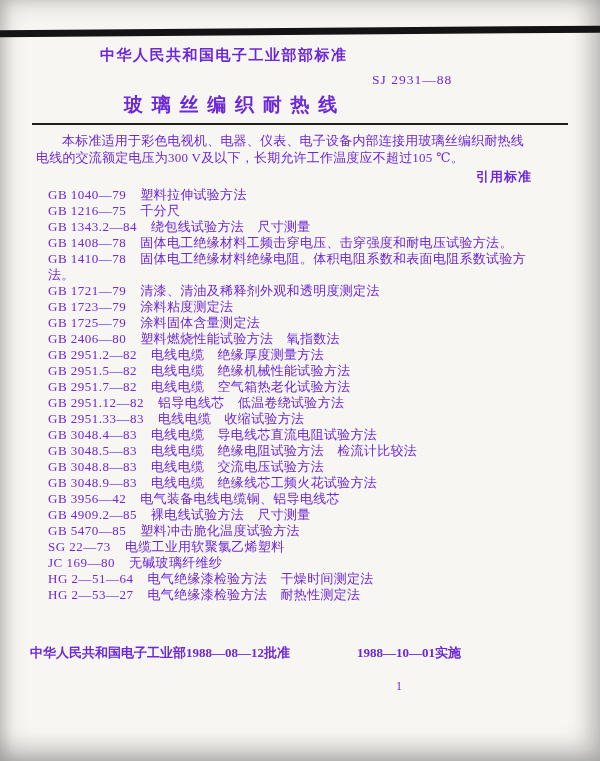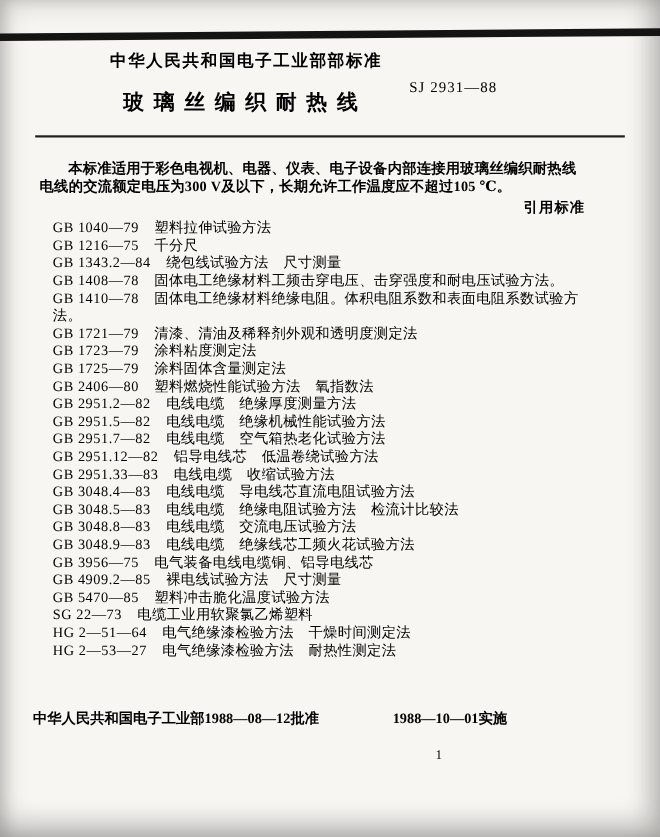--- a/index.html
+++ b/index.html
@@ -3,21 +3,21 @@
 <meta charset="utf-8">
 <style>
   html, body { margin: 0; padding: 0; background: #8f8f8f; }
   .page {
     position: relative;
     width: 600px;
     height: 761px;
     margin: 0 auto;
     background: #f7f6f3;
     overflow: hidden;
-    color: #000000;
+    color: #6d28d9;
     font-family: "Liberation Serif", "DejaVu Serif", serif;
     box-shadow: inset 0 0 28px rgba(0,0,0,0.20), inset -10px -14px 22px rgba(0,0,0,0.16), inset 6px 0 12px rgba(0,0,0,0.10);
   }
   .top-bar {
     position: absolute;
     top: 28px; left: -5px;
     width: 612px; height: 7px;
     background: #141414;
     transform: rotate(-0.45deg);
   }
@@ -31,43 +31,42 @@
   .std-no {
     position: absolute;
     top: 72px; left: 372px;
     font-size: 13.5px;
     letter-spacing: 1px;
     white-space: nowrap;
   }
   .doc-title {
     position: absolute;
     top: 80px; left: 112px;
-    margin: 0;
+    margin: 12px;
     font-size: 19px; font-weight: bold;
     letter-spacing: 2px;
     white-space: nowrap;
   }
   .rule {
     position: absolute;
     top: 123px; left: 32px;
     width: 536px; height: 2px;
     background: #1f1f1f;
   }
   .content {
     position: absolute;
     top: 132px; left: 36px;
     width: 496px;
     font-size: 13px;
     line-height: 17px;
   }
   .intro {
-    margin: 12px 0 2px 0;
+    margin: 0 0 2px 0;
     text-indent: 2em;
     letter-spacing: 0.2px;
-    font-weight: bold;
   }
   .section-heading {
     font-weight: bold;
     margin: 1px 0 2px 0;
     letter-spacing: 1px;
     text-align: right;
   }
   .refs { line-height: 16px; margin-left: 12px; }
   .ref-row { margin: 0; }
   .ref-code { white-space: nowrap; letter-spacing: 0.5px; }
@@ -122,24 +121,25 @@
         <div class="ref-row"><span class="ref-code">GB 2406—80</span><span class="ref-desc">塑料燃烧性能试验方法　氧指数法</span></div>
         <div class="ref-row"><span class="ref-code">GB 2951.2—82</span><span class="ref-desc">电线电缆　绝缘厚度测量方法</span></div>
         <div class="ref-row"><span class="ref-code">GB 2951.5—82</span><span class="ref-desc">电线电缆　绝缘机械性能试验方法</span></div>
         <div class="ref-row"><span class="ref-code">GB 2951.7—82</span><span class="ref-desc">电线电缆　空气箱热老化试验方法</span></div>
         <div class="ref-row"><span class="ref-code">GB 2951.12—82</span><span class="ref-desc">铝导电线芯　低温卷绕试验方法</span></div>
         <div class="ref-row"><span class="ref-code">GB 2951.33—83</span><span class="ref-desc">电线电缆　收缩试验方法</span></div>
         <div class="ref-row"><span class="ref-code">GB 3048.4—83</span><span class="ref-desc">电线电缆　导电线芯直流电阻试验方法</span></div>
         <div class="ref-row"><span class="ref-code">GB 3048.5—83</span><span class="ref-desc">电线电缆　绝缘电阻试验方法　检流计比较法</span></div>
         <div class="ref-row"><span class="ref-code">GB 3048.8—83</span><span class="ref-desc">电线电缆　交流电压试验方法</span></div>
         <div class="ref-row"><span class="ref-code">GB 3048.9—83</span><span class="ref-desc">电线电缆　绝缘线芯工频火花试验方法</span></div>
-        <div class="ref-row"><span class="ref-code">GB 3956—75</span><span class="ref-desc">电气装备电线电缆铜、铝导电线芯</span></div>
+        <div class="ref-row"><span class="ref-code">GB 3956—42</span><span class="ref-desc">电气装备电线电缆铜、铝导电线芯</span></div>
         <div class="ref-row"><span class="ref-code">GB 4909.2—85</span><span class="ref-desc">裸电线试验方法　尺寸测量</span></div>
         <div class="ref-row"><span class="ref-code">GB 5470—85</span><span class="ref-desc">塑料冲击脆化温度试验方法</span></div>
         <div class="ref-row"><span class="ref-code">SG 22—73</span><span class="ref-desc">电缆工业用软聚氯乙烯塑料</span></div>
+        <div class="ref-row"><span class="ref-code">JC 169—80</span><span class="ref-desc">无碱玻璃纤维纱</span></div>
         <div class="ref-row"><span class="ref-code">HG 2—51—64</span><span class="ref-desc">电气绝缘漆检验方法　干燥时间测定法</span></div>
         <div class="ref-row"><span class="ref-code">HG 2—53—27</span><span class="ref-desc">电气绝缘漆检验方法　耐热性测定法</span></div>
       </div>
   </div>
 
   <div class="footer-approval">中华人民共和国电子工业部1988—08—12批准</div>
 
   <div class="footer-impl">1988—10—01实施</div>
 
   <div class="page-no">1</div>

